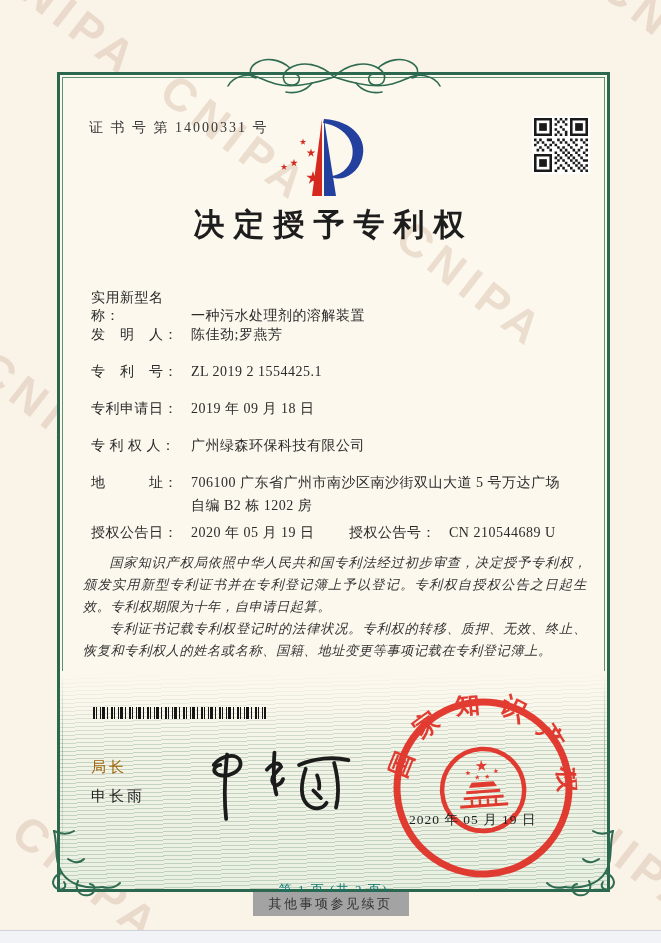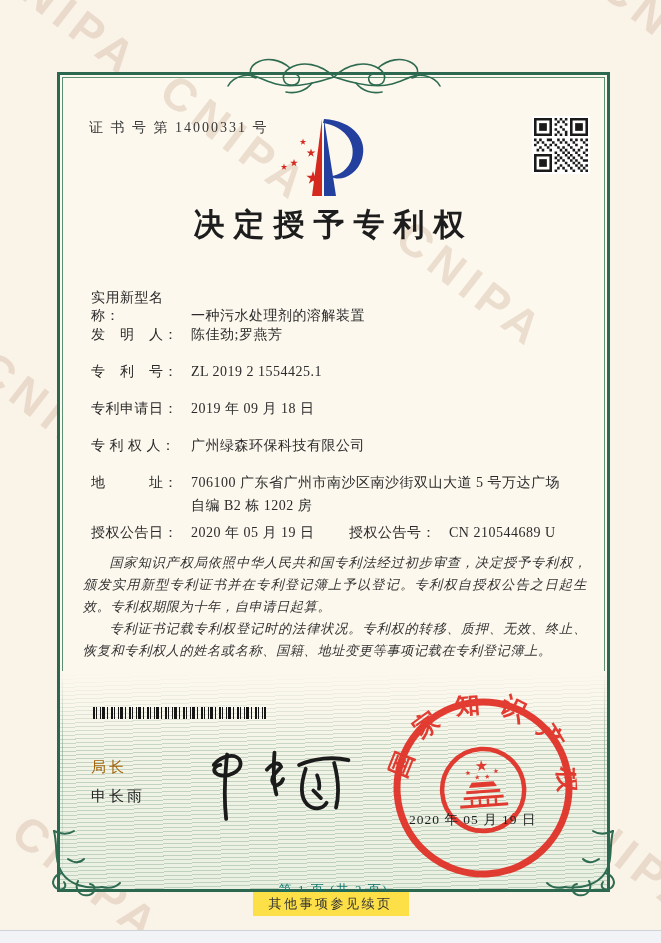--- a/index.html
+++ b/index.html
@@ -34,21 +34,21 @@
        #151515 9px 12px,transparent 12px 14px,#151515 14px 15px,transparent 15px 18px);}
   .sigtitle{position:absolute;left:31px;top:683px;font-size:15px;letter-spacing:3px;
             font-family:"Liberation Sans",sans-serif;color:#a16207;}
   .signame{position:absolute;left:31px;top:712px;font-size:15px;letter-spacing:3px;
            font-family:"Liberation Sans",sans-serif;color:#222;}
   .sig{position:absolute;left:133px;top:663px;}
   .seal{position:absolute;left:329px;top:619px;transform:rotate(-4deg);}
   .sealdate{position:absolute;left:349px;top:736px;font-size:13.5px;letter-spacing:1px;color:#1f1f1f;}
   .pageno{position:absolute;left:0;top:782px;width:547px;text-align:center;
           font-size:13px;letter-spacing:1.5px;color:#0f766e;margin-top:24px;}
-  .contnote{position:absolute;left:50%;transform:translateX(-50%);top:892px;background:#fde047;
+  .contnote{position:absolute;left:50%;transform:translateX(-50%);top:892px;background:#a3a3a3;
             padding:3px 16px;font-size:13px;letter-spacing:2.5px;color:#333;white-space:nowrap;}
   .page-edge{position:absolute;left:0;bottom:0;width:100%;height:12px;
              background:#f1f3f6;border-top:1px solid #ccd3d9;}
   .orn-top{position:absolute;left:50%;top:-22px;transform:translateX(-50%);}
   .orn-bl{position:absolute;left:-14px;bottom:-14px;}
   .orn-br{position:absolute;right:-14px;bottom:-14px;transform:scaleX(-1);}
 </style>
 </head>
 <body>
 

